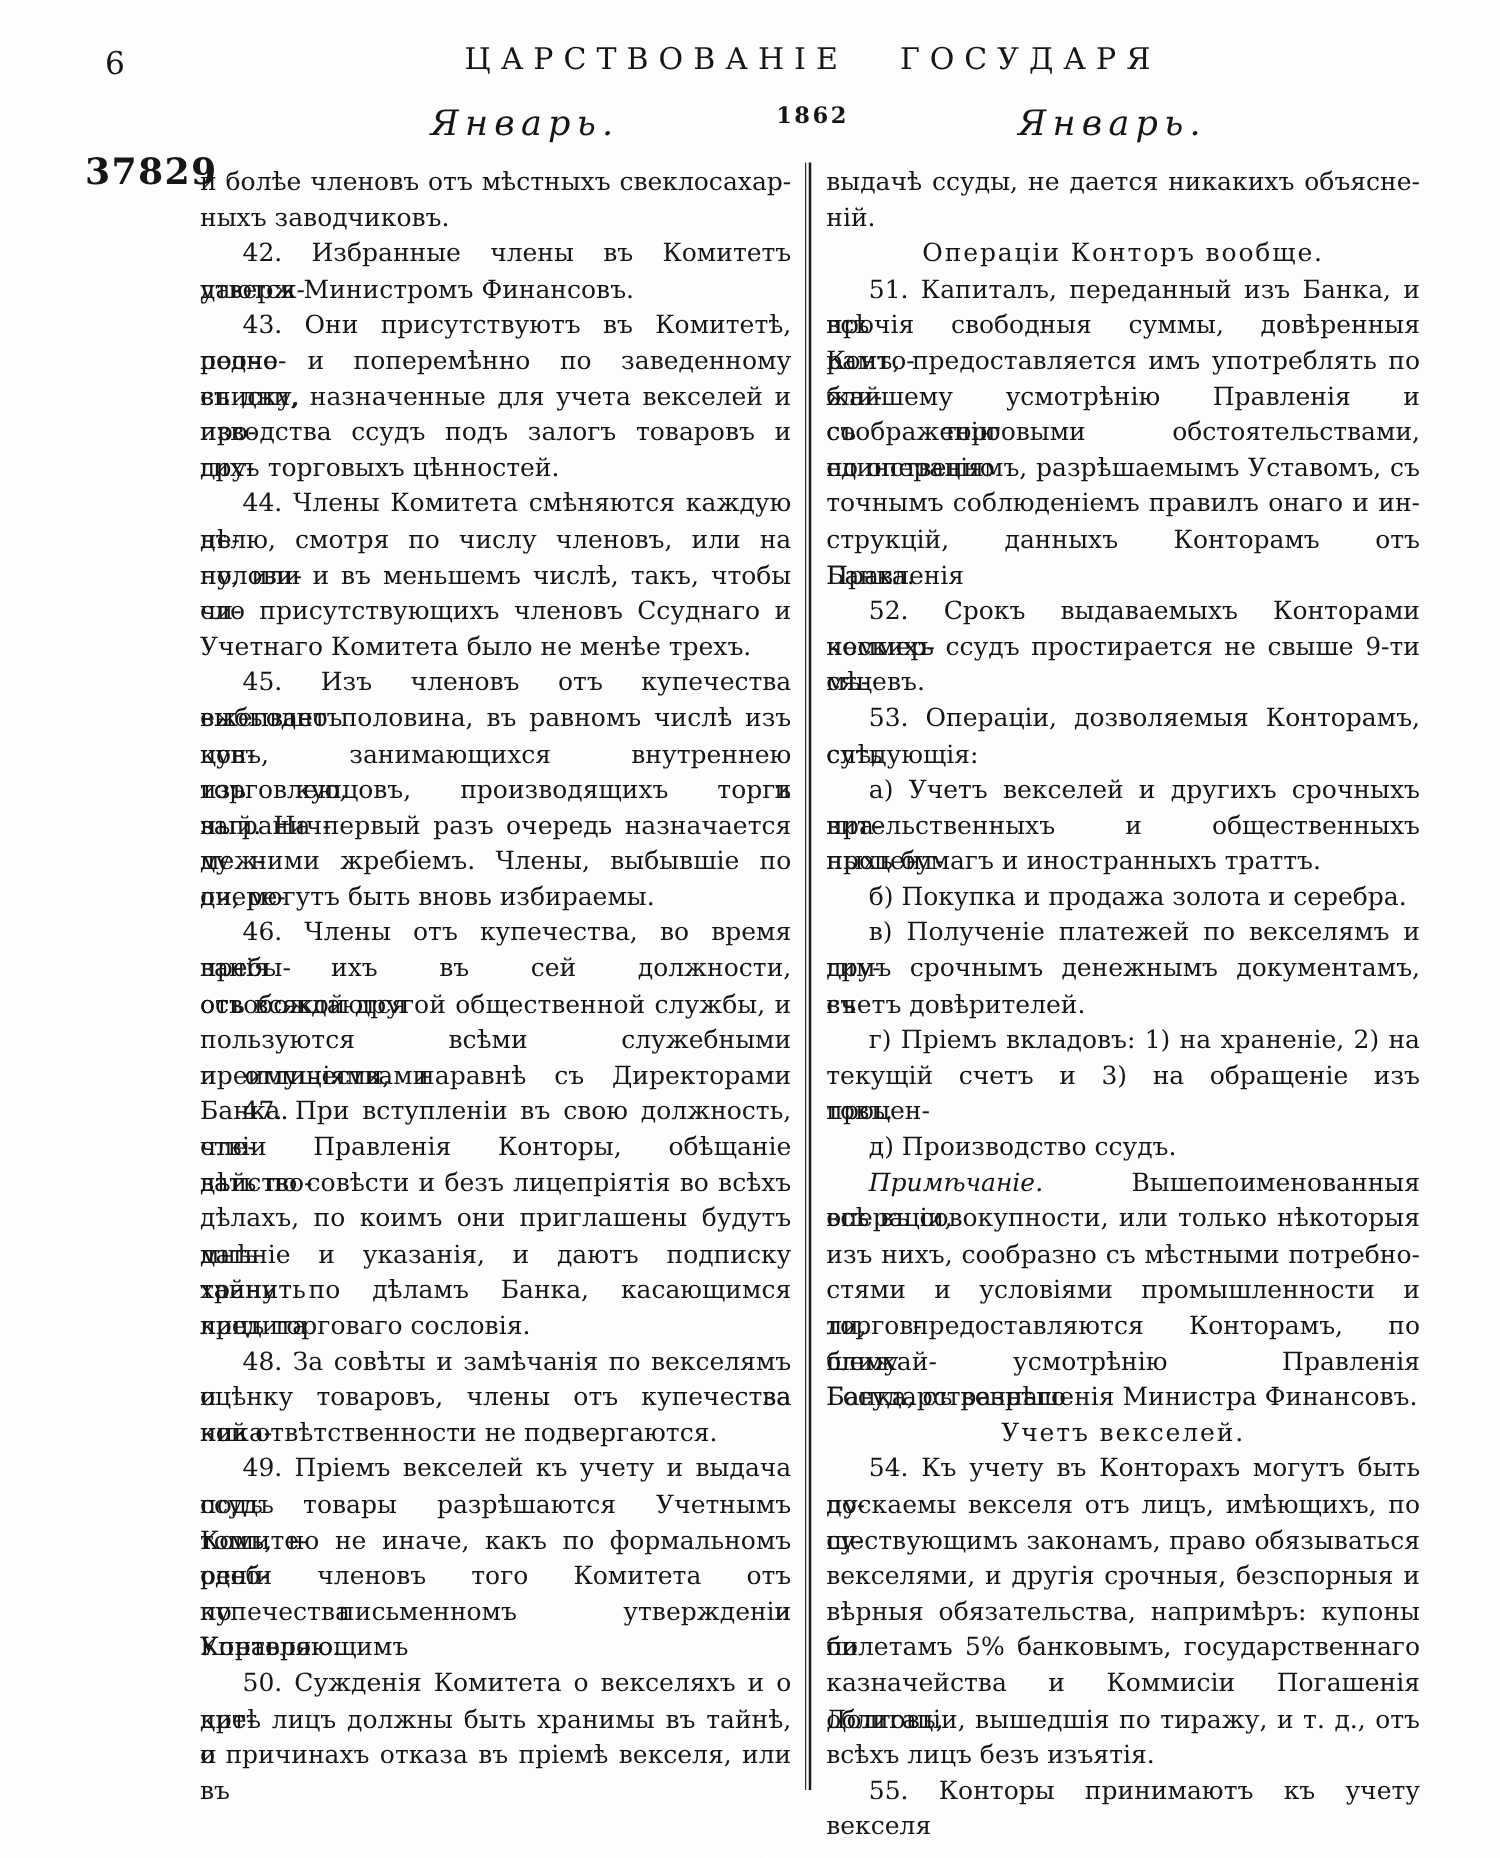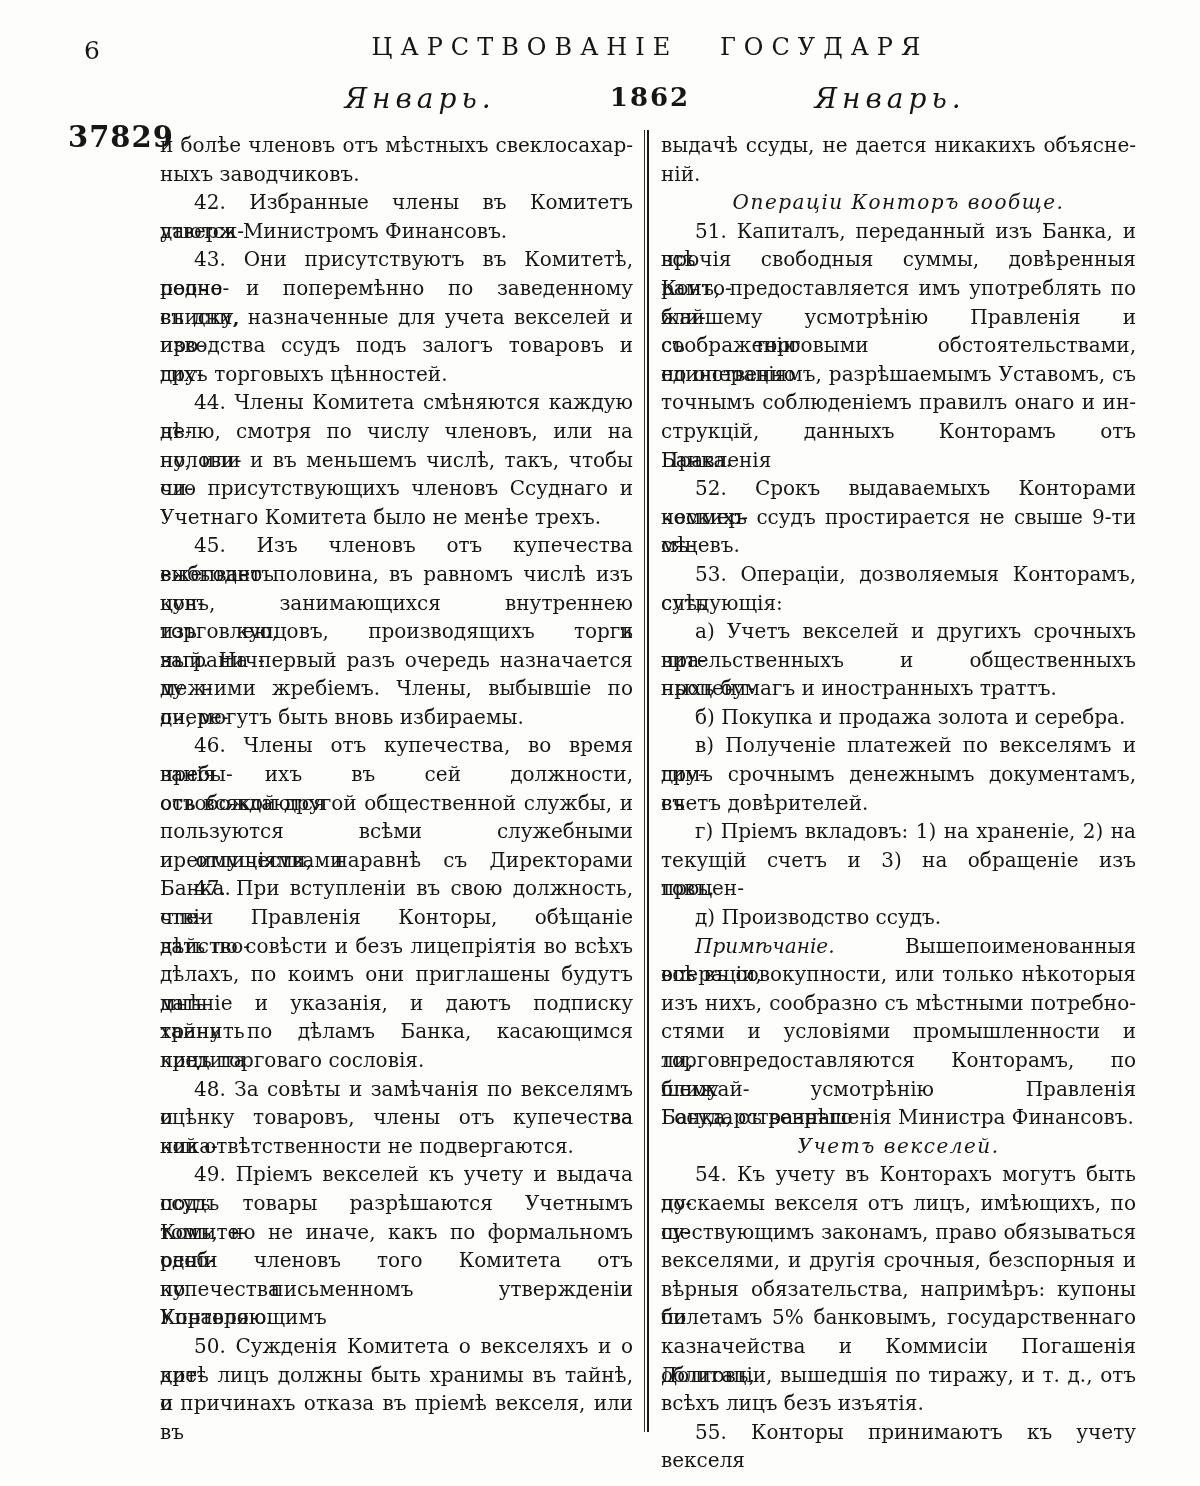--- a/index.html
+++ b/index.html
@@ -36,21 +36,21 @@
     top: 82px;
     font-size: 28px;
     text-align: center;
     white-space: nowrap;
   }
   .month {
     font-style: italic;
     letter-spacing: 5px;
   }
   .month-left  { left: 330px; width: 180px; }
-  .year        { left: 555px; width: 190px; font-weight: bold; font-size: 26px; letter-spacing: 2px; }
+  .year        { left: 555px; width: 190px; font-weight: bold; font-size: 18px; letter-spacing: 2px; }
   .month-right { left: 800px; width: 180px; }
   .act-number {
     position: absolute;
     left: 68px; top: 120px;
     font-size: 29px;
     font-weight: bold;
     letter-spacing: 1px;
   }
   
   .column-divider {
@@ -71,21 +71,20 @@
     font-size: 20px;
     line-height: 28.6px;
     height: 28.6px;
     text-align: justify;
     text-align-last: justify;
     white-space: normal;
   }
   .line.end { text-align-last: left; }
   .line.p { text-indent: 34px; }
   .line.heading {
-    font-style: italic;
     text-align: right;
     text-align-last: center;
     letter-spacing: 1.5px;
     text-indent: 0;
   }
   .line i { font-style: italic; }
 </style>
 </head>
 <body>
 

